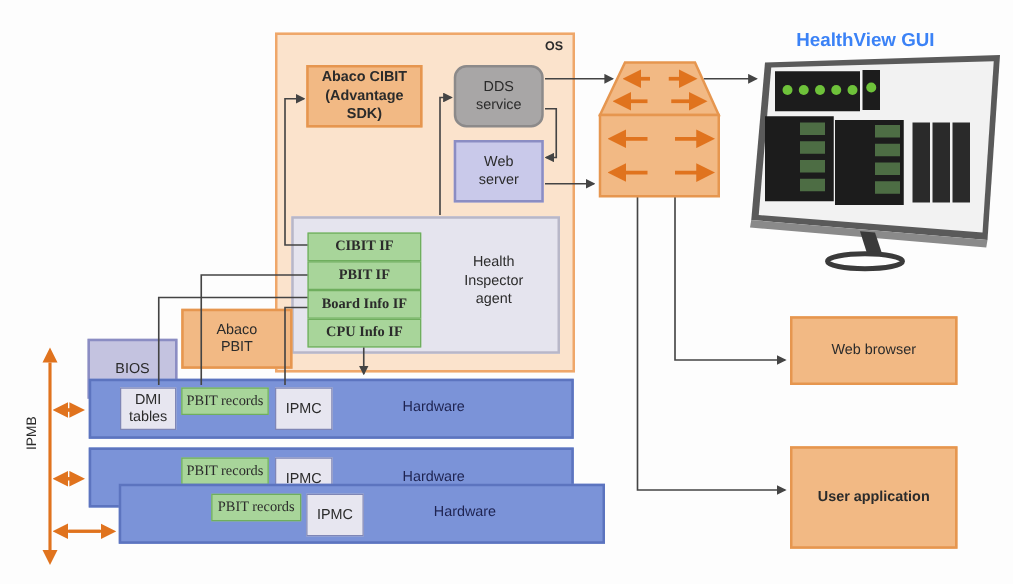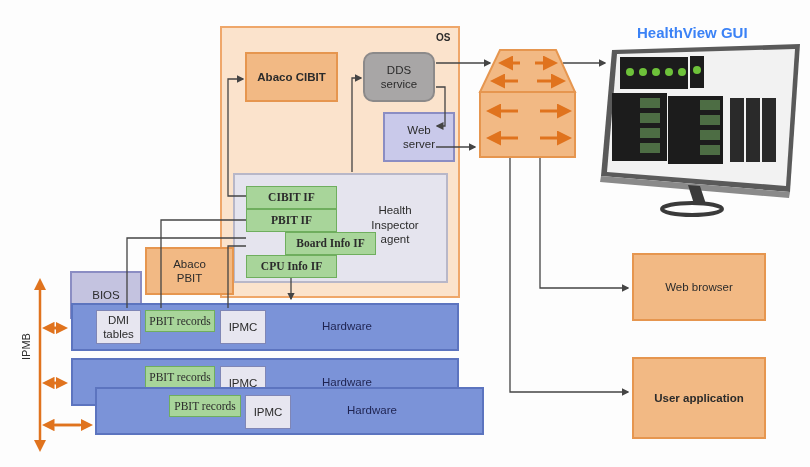--- a/index.html
+++ b/index.html
@@ -23,42 +23,43 @@
 </head>
 <body>
 
 <div class="title" style="left:637px; top:24px;">HealthView GUI</div>
 
 <div class="box os" style="left:220px; top:26px; width:240px; height:272px;"></div>
 <div class="label" style="left:436px; top:32px; font-size:10px; font-weight:bold;">OS</div>
 
 <div class="box orange" style="left:245px; top:52px; width:93px; height:50px; flex-direction:column;">
   <span>Abaco CIBIT</span>
+  <span>(Advantage SDK)</span>
 </div>
 
 <div class="box gray" style="left:363px; top:52px; width:72px; height:50px; flex-direction:column; font-weight:normal;border-radius:10px;">
   <span>DDS</span>
   <span>service</span>
 </div>
 
-<div class="box lav" style="left:363px; top:112px; width:72px; height:50px; flex-direction:column; font-weight:normal;margin-left:20px;">
+<div class="box lav" style="left:363px; top:112px; width:72px; height:50px; flex-direction:column; font-weight:normal;">
   <span>Web</span>
   <span>server</span>
 </div>
 
 <div class="box agent" style="left:233px; top:173px; width:215px; height:110px;"></div>
 <div class="box" style="left:350px; top:195px; width:90px; height:60px; flex-direction:column; font-weight:normal;">
   <span>Health</span>
   <span>Inspector</span>
   <span>agent</span>
 </div>
 
 <div class="box green" style="left:246px; top:186px; width:91px; height:23px;">CIBIT IF</div>
 <div class="box green" style="left:246px; top:209px; width:91px; height:23px;">PBIT IF</div>
-<div class="box green" style="left:246px; top:232px; width:91px; height:23px;margin-left:39px;">Board Info IF</div>
+<div class="box green" style="left:246px; top:232px; width:91px; height:23px;">Board Info IF</div>
 <div class="box green" style="left:246px; top:255px; width:91px; height:23px;">CPU Info IF</div>
 
 <div class="box lav" style="left:70px; top:247px; width:72px; height:48px; background:#c4c3e0; font-weight:normal;margin-top:24px;">BIOS</div>
 
 <div class="box orange" style="left:145px; top:247px; width:89px; height:48px; flex-direction:column; font-weight:normal;">
   <span>Abaco</span>
   <span>PBIT</span>
 </div>
 
 <div class="box hw" style="left:71px; top:303px; width:388px; height:48px;"></div>
@@ -75,21 +76,21 @@
 <div class="box green" style="left:145px; top:366px; width:70px; height:22px; font-weight:normal;">PBIT records</div>
 <div class="box light" style="left:220px; top:366px; width:46px; height:34px;">IPMC</div>
 
 <div class="box hw" style="left:95px; top:387px; width:389px; height:48px;"></div>
 <div class="label" style="left:347px; top:404px; color:#1e2350;">Hardware</div>
 <div class="box green" style="left:169px; top:395px; width:72px; height:22px; font-weight:normal;">PBIT records</div>
 <div class="box light" style="left:245px; top:395px; width:46px; height:34px;">IPMC</div>
 
 <div class="label" style="left:20px; top:360px; transform:rotate(-90deg); transform-origin:left top; font-size:11px;">IPMB</div>
 
-<div class="box orange" style="left:632px; top:253px; width:134px; height:68px; font-weight:normal;">Web browser</div>
+<div class="box orange" style="left:632px; top:253px; width:134px; height:55px; font-weight:normal;">Web browser</div>
 
 <div class="box orange" style="left:632px; top:357px; width:134px; height:82px; font-weight:bold;">User application</div>
 
 <svg class="overlay" width="810" height="467" viewBox="0 0 810 467">
   <defs>
     <marker id="ah" markerWidth="6" markerHeight="6" refX="5" refY="3" orient="auto">
       <path d="M0,0 L6,3 L0,6 z" fill="#444"></path>
     </marker>
     <marker id="oh" markerWidth="5" markerHeight="5" refX="3" refY="2.5" orient="auto">
       <path d="M0,0 L5,2.5 L0,5 z" fill="#e0731e"></path>

